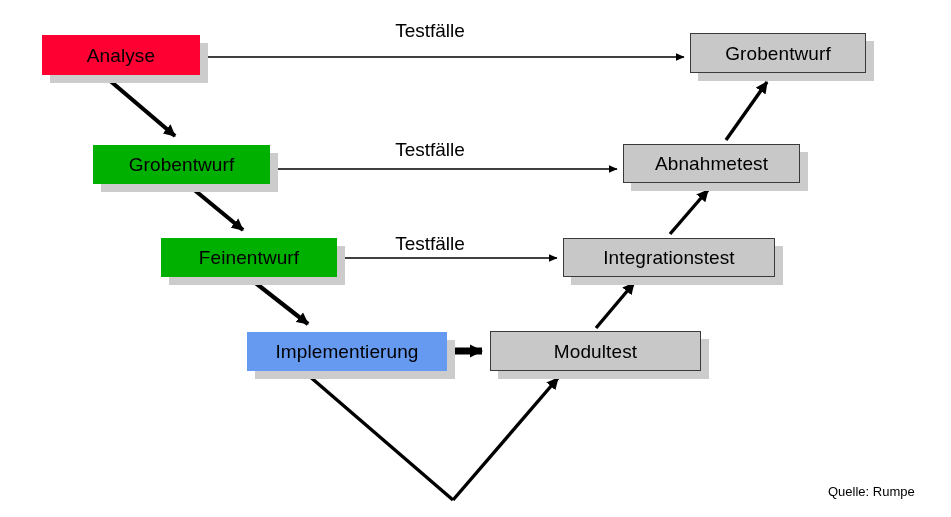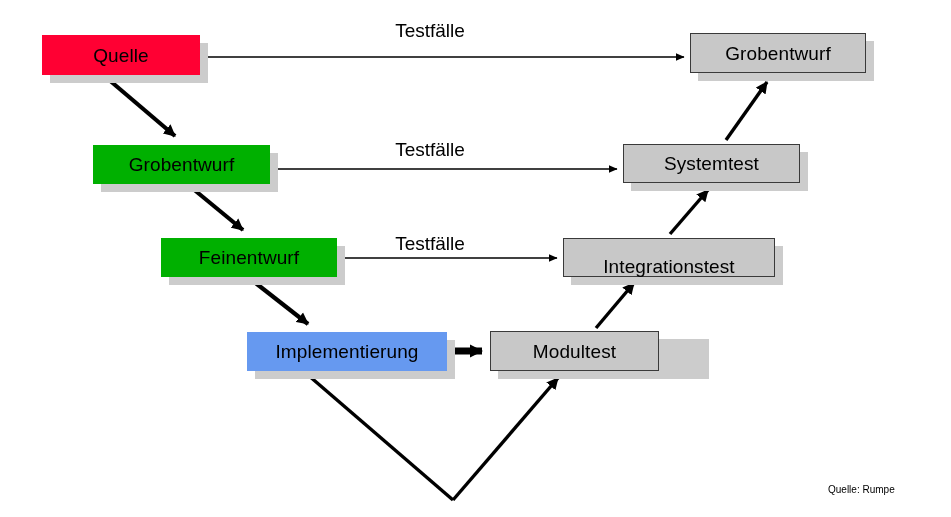--- a/index.html
+++ b/index.html
@@ -50,21 +50,21 @@
   }
   .edge-label {
     position: absolute;
     font-size: 19px;
     color: #000000;
     white-space: nowrap;
     transform: translateX(-50%);
   }
   .source-note {
     position: absolute;
-    font-size: 10px;
+    font-size: 13px;
     color: #000000;
     white-space: nowrap;
   }
   .node span {
     pointer-events: none;
   }
 </style>
 </head>
 <body>
 
@@ -109,48 +109,48 @@
   <div class="shadow" style="left:101px; top:153px; width:177px; height:39px;"></div>
   <div class="shadow" style="left:169px; top:246px; width:176px; height:39px;"></div>
   <div class="shadow" style="left:255px; top:340px; width:200px; height:39px;"></div>
 
   <div class="shadow" style="left:698px; top:41px; width:176px; height:40px;"></div>
   <div class="shadow" style="left:631px; top:152px; width:177px; height:39px;"></div>
   <div class="shadow" style="left:571px; top:246px; width:212px; height:39px;"></div>
   <div class="shadow" style="left:498px; top:339px; width:211px; height:40px;"></div>
 
   <div class="node left" style="left:42px; top:35px; width:158px; height:40px; background:#FF0033; z-index:3;">
-    <span>Quelle</span>
+    <span>Analyse</span>
   </div>
 
   <div class="node left" style="left:93px; top:145px; width:177px; height:39px; background:#00B000; z-index:3;">
     <span>Grobentwurf</span>
   </div>
 
   <div class="node left" style="left:161px; top:238px; width:176px; height:39px; background:#00B000; z-index:3;align-items:center;">
     <span>Feinentwurf</span>
   </div>
 
   <div class="node left" style="left:247px; top:332px; width:200px; height:39px; background:#6699F0; z-index:3;justify-content:center;">
     <span>Implementierung</span>
   </div>
 
   <div class="node right" style="left:690px; top:33px; width:176px; height:40px; z-index:3;">
     <span>Grobentwurf</span>
   </div>
 
   <div class="node right" style="left:623px; top:144px; width:177px; height:39px; z-index:3;">
-    <span>Systemtest</span>
+    <span>Abnahmetest</span>
   </div>
 
-  <div class="node right" style="left:563px; top:238px; width:212px; height:39px; z-index:3;align-items:flex-end;">
+  <div class="node right" style="left:563px; top:238px; width:212px; height:39px; z-index:3;">
     <span>Integrationstest</span>
   </div>
 
-  <div class="node right" style="left:490px; top:331px; width:169px; height:40px; z-index:3;">
+  <div class="node right" style="left:490px; top:331px; width:211px; height:40px; z-index:3;">
     <span>Modultest</span>
   </div>
 
   <div class="edge-label" style="left:430px; top:20px; z-index:4;">Testfälle</div>
   <div class="edge-label" style="left:430px; top:139px; z-index:4;">Testfälle</div>
   <div class="edge-label" style="left:430px; top:233px; z-index:4;">Testfälle</div>
 
   <div class="source-note" style="left:828px; top:484px; z-index:4;">Quelle: Rumpe</div>
 
 </div>

